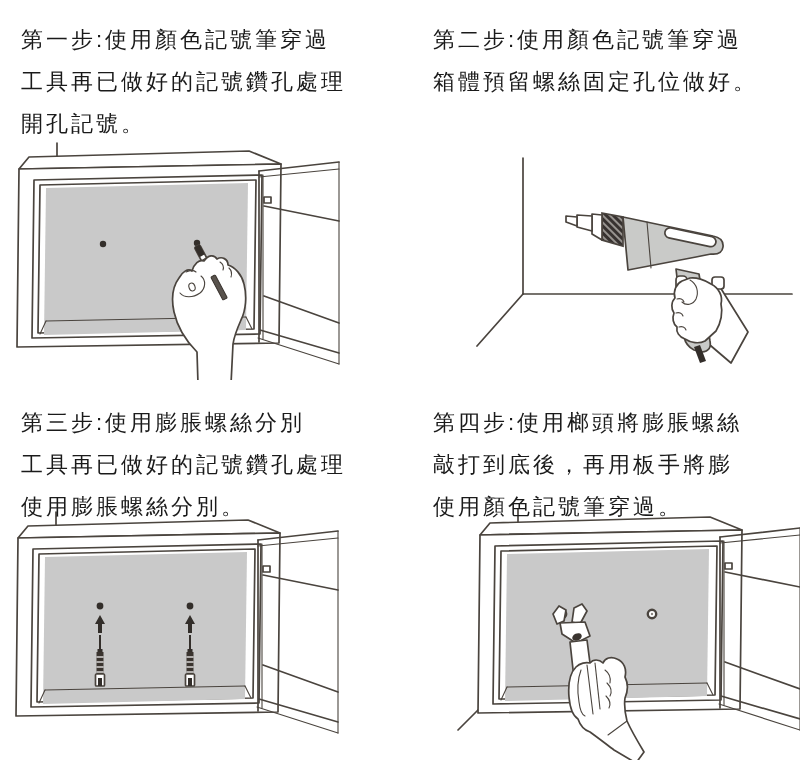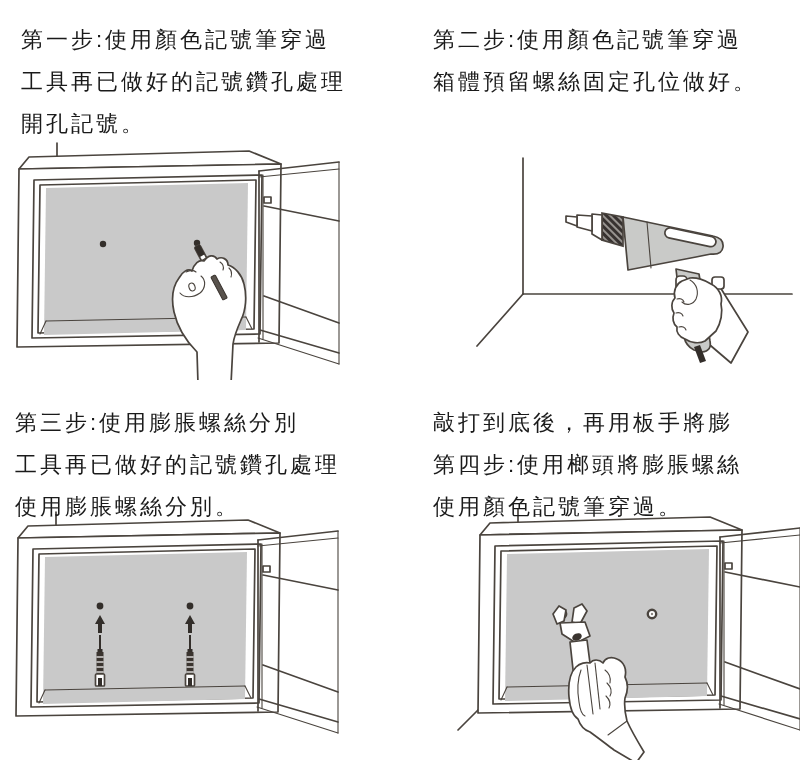--- a/index.html
+++ b/index.html
@@ -2,21 +2,21 @@
 <html><head>
 <meta charset="utf-8">
 <style>
   html,body{margin:0;padding:0;background:#ffffff;}
   body{width:800px;height:760px;font-family:"Liberation Sans",sans-serif;}
   .grid{display:grid;grid-template-columns:400px 400px;grid-template-rows:380px 380px;width:800px;height:760px;}
   .cell{position:relative;overflow:hidden;padding-left:45px;}
   .caption{position:absolute;font-size:22px;letter-spacing:3px;line-height:42px;color:#1a1a1a;white-space:nowrap;z-index:2;}
   .cap-tl{left:21px;top:19px;}
   .cap-tr{left:33px;top:19px;}
-  .cap-bl{left:15px;top:22px;}
+  .cap-bl{left:21px;top:22px;}
   .cap-br{left:33px;top:22px;}
   .illus{position:absolute;left:0;top:0;z-index:1;}
   
   .s{stroke:#4a443e;stroke-width:1.7;fill:none;stroke-linecap:round;stroke-linejoin:round;}
   .thin{stroke-width:1.1;}
   .w{stroke:#4a443e;stroke-width:1.7;fill:#ffffff;stroke-linecap:round;stroke-linejoin:round;}
   .g{fill:#c9c9c9;stroke:none;}
   .gs{fill:#c9cac8;stroke:#4a443e;stroke-width:1.7;stroke-linejoin:round;}
   .k{fill:#332e2a;stroke:none;}
   .rib{stroke:#ffffff;stroke-width:1.2;}
@@ -163,22 +163,22 @@
     </div>
     <svg class="illus" width="400" height="380" viewBox="0 0 400 380">
       <use href="#safe-unit" transform="translate(-1,-11)"></use>
       <use href="#anchor" transform="translate(100,226)"></use>
       <use href="#anchor" transform="translate(190,226)"></use>
     </svg>
   </div>
 
   <div class="cell">
     <div class="caption cap-br">
+      <div>第四步:使用榔頭將膨脹螺絲</div>
       <div>敲打到底後，再用板手將膨</div>
-      <div>第四步:使用榔頭將膨脹螺絲</div>
       <div>使用顏色記號筆穿過。</div>
     </div>
     <svg class="illus" width="400" height="380" viewBox="0 0 400 380">
       <line class="s" x1="82" y1="326" x2="58" y2="350"></line>
       <use href="#safe-unit" transform="translate(61,-14)"></use>
       <g>
         <circle cx="162" cy="234" r="4.2" fill="#ffffff" stroke="#4a443e" stroke-width="2.4"></circle>
         <circle cx="162" cy="234" r="1.2" fill="#8a857f" stroke="none"></circle>
         <circle cx="252" cy="234" r="4.2" fill="#ffffff" stroke="#4a443e" stroke-width="2.4"></circle>
         <circle cx="252" cy="234" r="1.2" fill="#8a857f" stroke="none"></circle>

